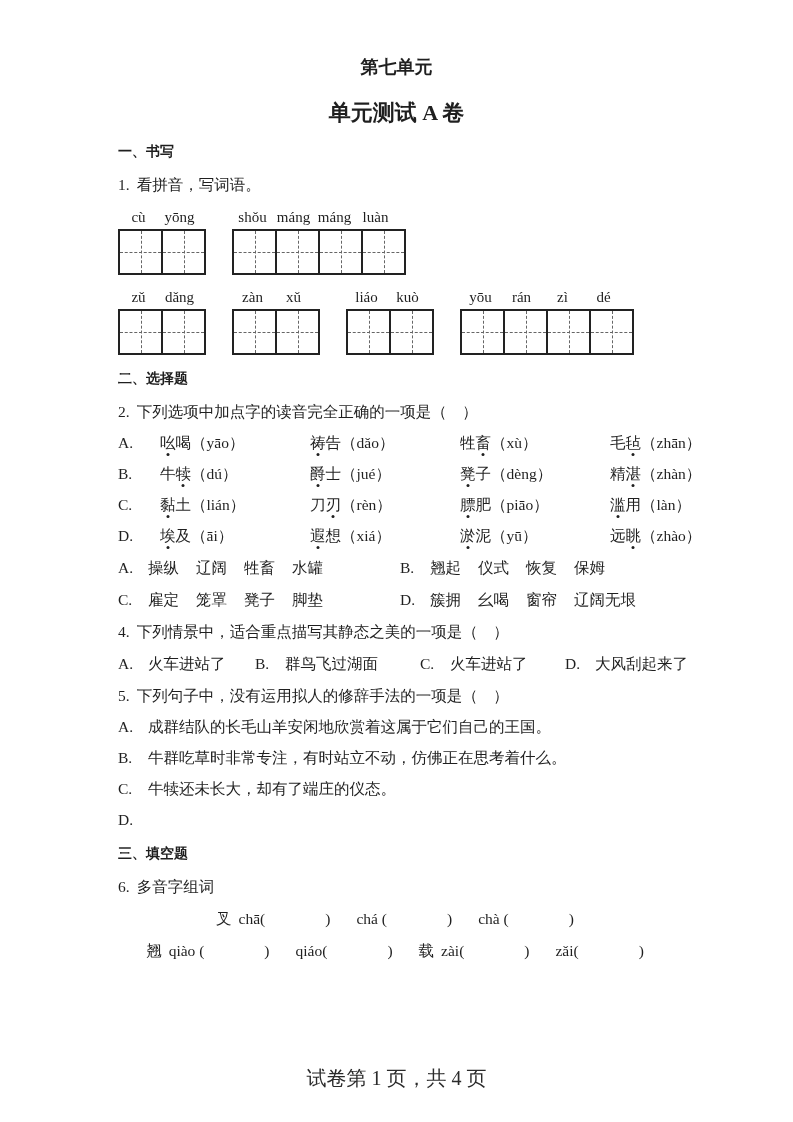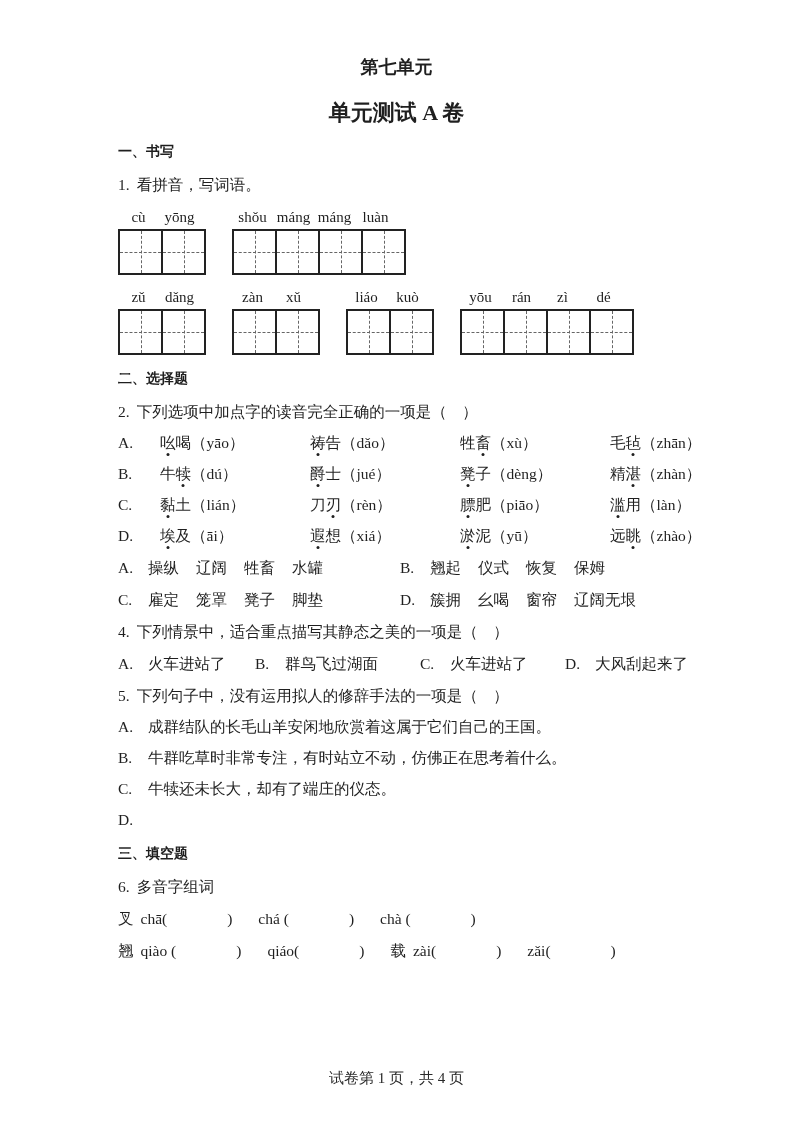--- a/index.html
+++ b/index.html
@@ -60,28 +60,28 @@
   .q3-col:last-child{width:auto;}
   .w{margin-right:17px;white-space:nowrap;}
   .w:last-child{margin-right:0;}
   .q4-row{display:flex;margin-top:12px;}
   .q4-item{flex:none;white-space:nowrap;display:flex;}
   .q4-item:nth-child(1){width:137px;}
   .q4-item:nth-child(2){width:165px;}
   .q4-item:nth-child(3){width:145px;}
   .opt-line{display:flex;margin-top:11px;}
   
-  .fill-line{display:flex;margin-top:12px;align-items:baseline;}
+  .fill-line{display:flex;margin-top:12px;align-items:baseline;justify-content:center;}
   .poly-item{flex:none;white-space:nowrap;margin-right:26px;}
   .poly-char{margin-right:7px;}
   .blank{display:inline-block;width:60px;}
   
   .footer{
     position:absolute;left:0;right:0;bottom:34px;
-    text-align:center;font-size:15px;color:#2a2a2a;
+    text-align:center;font-size:20px;color:#2a2a2a;
   }
 </style>
 </head>
 <body>
 
 <div id="page">
   <div class="title">第七单元</div>
   <div class="subtitle">单元测试 A 卷</div>
   <div id="sections">
       <div class="section-heading">一、书写</div>

